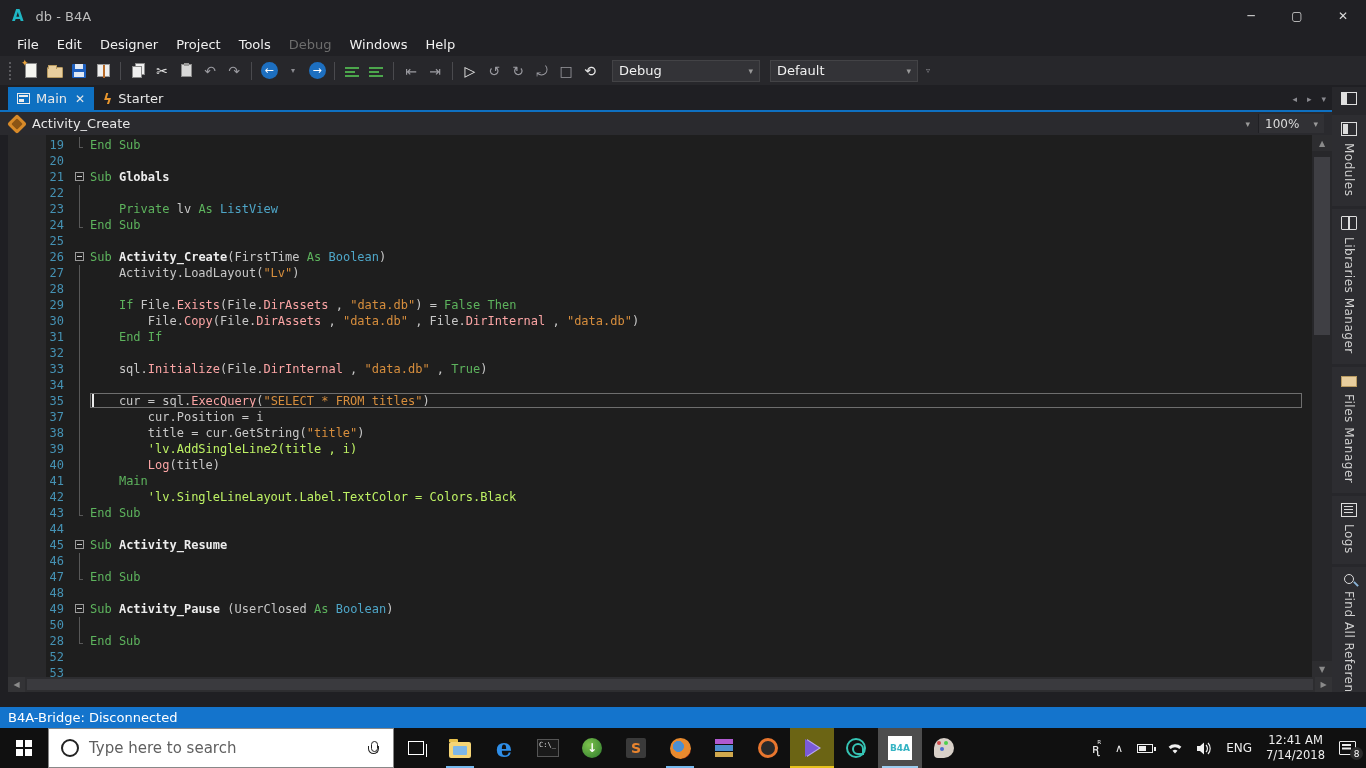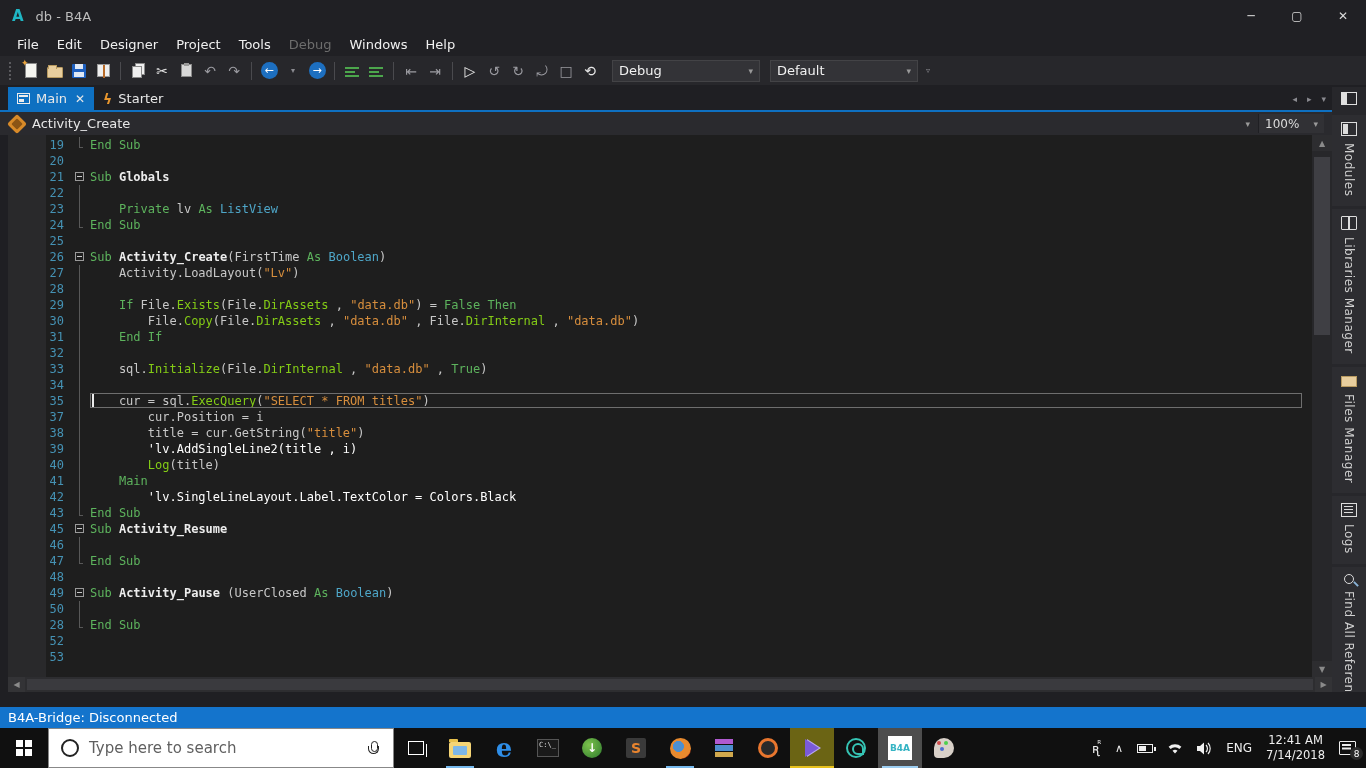--- a/index.html
+++ b/index.html
@@ -76,25 +76,25 @@
   .line { height:16px; display:flex; font-family:"DejaVu Sans Mono", "Liberation Mono", monospace; font-size:12px; line-height:16px; position:relative; }
   .ln { width:66px; text-align:right; padding-right:10px; color:#4592b4; flex:none; }
   .foldc { width:16px; flex:none; position:relative; }
   .foldc.body::before { content:""; position:absolute; left:5px; top:0; bottom:0; border-left:1px solid #585858; }
   .foldc.end::before { content:""; position:absolute; left:5px; top:0; height:10px; border-left:1px solid #585858; }
   .foldc.end::after { content:""; position:absolute; left:5px; top:10px; width:4px; border-top:1px solid #585858; }
   .foldbox { position:absolute; left:1px; top:3px; width:9px; height:9px; border:1px solid #9a9a9a; background:#1e1e1e; }
   .foldbox::before { content:""; position:absolute; left:1px; top:3px; width:5px; border-top:1px solid #c8c8c8; }
   .codetext { white-space:pre; color:#c8c8c8; }
   .s-kw { color:#5db35d; }
-  .s-m { color:#84cc16; }
+  .s-m { color:#fca5a5; }
   .s-typ { color:#4ea6c8; }
   .s-str { color:#d78e3d; }
   .s-num { color:#d7b93d; }
-  .s-com { color:#ffffff; }
+  .s-com { color:#bef264; }
   .s-sub { color:#ececec; font-weight:bold; }
   .line.current .hl { position:absolute; left:82px; right:2px; top:0; height:15px; border:1px solid #6e6e6e; }
   .caret { position:absolute; left:84px; top:1px; width:2px; height:13px; background:#ececec; }
 
   
   #vscroll { position:absolute; right:0; top:0; width:20px; height:542px; background:#27272a; }
   .sc-btn { width:20px; height:16px; display:flex; align-items:center; justify-content:center; color:#8a8a8a; font-size:8px; background:#2d2d30; }
   #v-thumb { position:absolute; left:2px; top:22px; width:16px; height:178px; background:#3f3f44; }
   #v-down { position:absolute; bottom:0; }
   
@@ -448,20 +448,25 @@
         <span class="ln">42</span>
         <span class="foldc body"></span>
         <span class="codetext"><span class="s-com">        'lv.SingleLineLayout.Label.TextColor = Colors.Black</span></span>
       </div>
       <div class="line">
         <span class="ln">43</span>
         <span class="foldc end"></span>
         <span class="codetext"><span class="s-kw">End Sub</span></span>
       </div>
       <div class="line">
+        <span class="ln">44</span>
+        <span class="foldc"></span>
+        <span class="codetext"></span>
+      </div>
+      <div class="line">
         <span class="ln">45</span>
         <span class="foldc">
           <span class="foldbox"></span>
         </span>
         <span class="codetext"><span class="s-kw">Sub</span><span> </span><span class="s-sub">Activity_Resume</span></span>
       </div>
       <div class="line">
         <span class="ln">46</span>
         <span class="foldc body"></span>
         <span class="codetext"></span>

